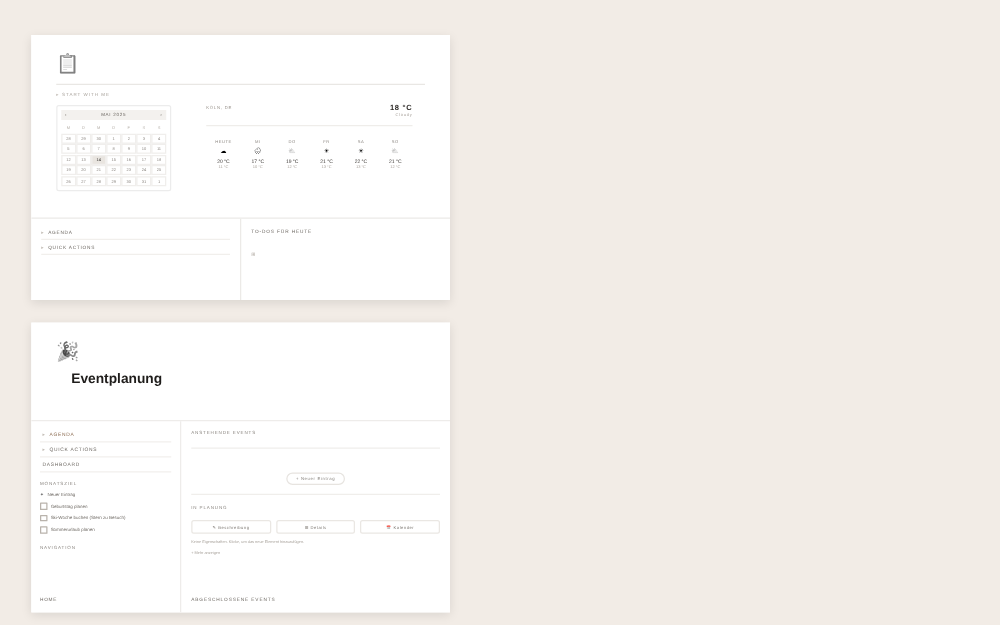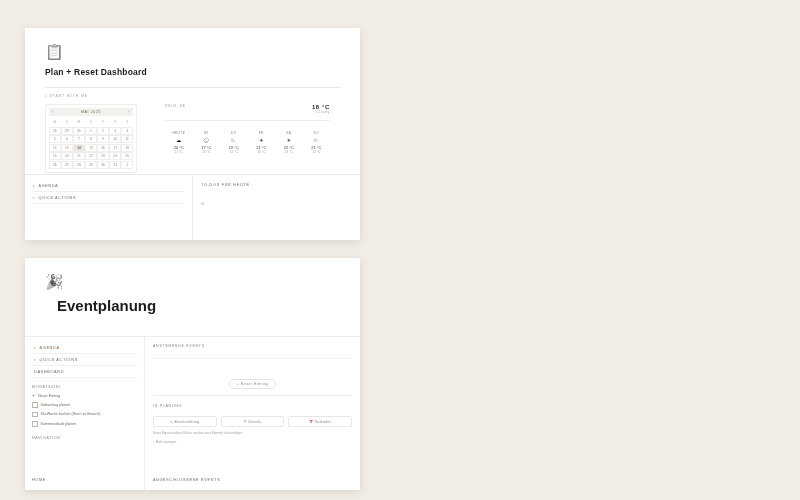--- a/index.html
+++ b/index.html
@@ -188,21 +188,21 @@
   .col-head {
     font-size: 3.8px;
     color: #6f6a64;
     letter-spacing: 0.7px;
     padding: 3px 0 4px 0;
   }
   .glyph-row { font-size: 4px; color: #b9b3ac; padding-top: 10px; }
 
   
   .doc2-title {
-    font-size: 15px;
+    font-size: 11px;
     font-weight: bold;
     color: #1f1d1b;
     margin: 0 0 8px 0;
     padding-left: 12px;
   }
   .panes {
     position: absolute;
     left: 0; right: 0;
     top: 78px; bottom: 0;
     display: flex;
@@ -314,21 +314,20 @@
 
   <div class="section section-1">
 
     <div class="shot-wrap">
       <div class="shot">
         <div class="doc">
           <div class="doc-pad">
 
             <span class="icon-emoji">📋</span>
 
-            <div class="doc-title">Plan + Reset Dashboard</div>
 
             <div class="rule"></div>
 
             <div class="tiny-caption">
               <span class="tri">▸</span><span>START WITH ME</span>
             </div>
 
             <div style="position:relative; height:104px;">
 
               <div class="cal">

